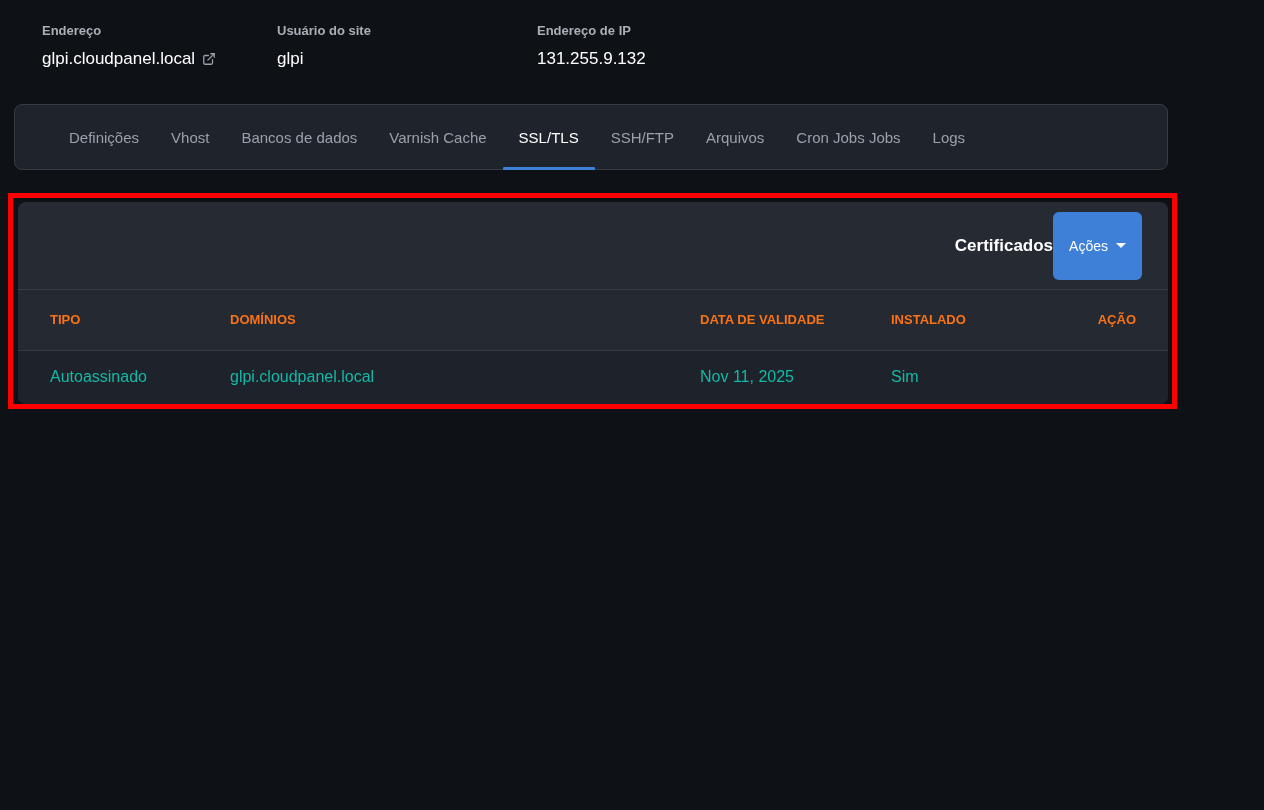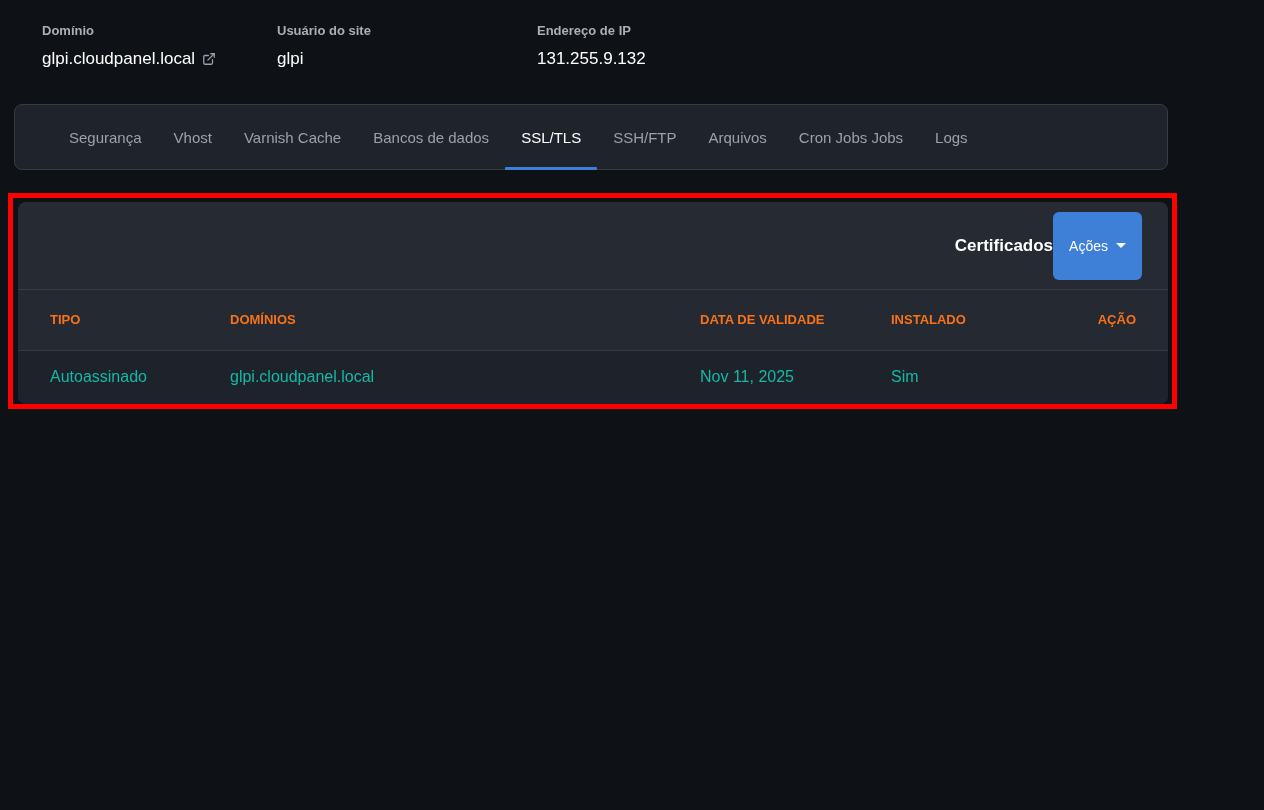--- a/index.html
+++ b/index.html
@@ -105,21 +105,21 @@
   .cert-table th.c0, .cert-table td.c0 { padding-left: 32px; }
   .cert-table th.c4, .cert-table td.c4 { text-align: right; padding-right: 32px; }
 </style>
 </head>
 <body>
 
 <div class="page">
 
   <header class="site-header">
     <div class="info-field f0">
-      <span class="info-label">Domínio</span>
+      <span class="info-label">Endereço</span>
       <span class="info-value">
         <span>glpi.cloudpanel.local</span>
         <span class="ext-link">
           <svg viewBox="0 0 24 24" fill="none" stroke-width="2.2" stroke-linecap="round" stroke-linejoin="round">
             <path d="M18 13v6a2 2 0 0 1-2 2H5a2 2 0 0 1-2-2V8a2 2 0 0 1 2-2h6"></path>
             <polyline points="15 3 21 3 21 9"></polyline>
             <line x1="10" y1="14" x2="21" y2="3"></line>
           </svg>
         </span>
       </span>
@@ -128,24 +128,24 @@
       <span class="info-label">Usuário do site</span>
       <span class="info-value">glpi</span>
     </div>
     <div class="info-field f2">
       <span class="info-label">Endereço de IP</span>
       <span class="info-value">131.255.9.132</span>
     </div>
   </header>
 
   <nav class="tab-bar">
-    <div class="tab">Segurança</div>
+    <div class="tab">Definições</div>
     <div class="tab">Vhost</div>
+    <div class="tab">Bancos de dados</div>
     <div class="tab">Varnish Cache</div>
-    <div class="tab">Bancos de dados</div>
     <div class="tab active">SSL/TLS</div>
     <div class="tab">SSH/FTP</div>
     <div class="tab">Arquivos</div>
     <div class="tab">Cron Jobs Jobs</div>
     <div class="tab">Logs</div>
   </nav>
 
   <div class="annotation-box"></div>
 
   <section class="card">

